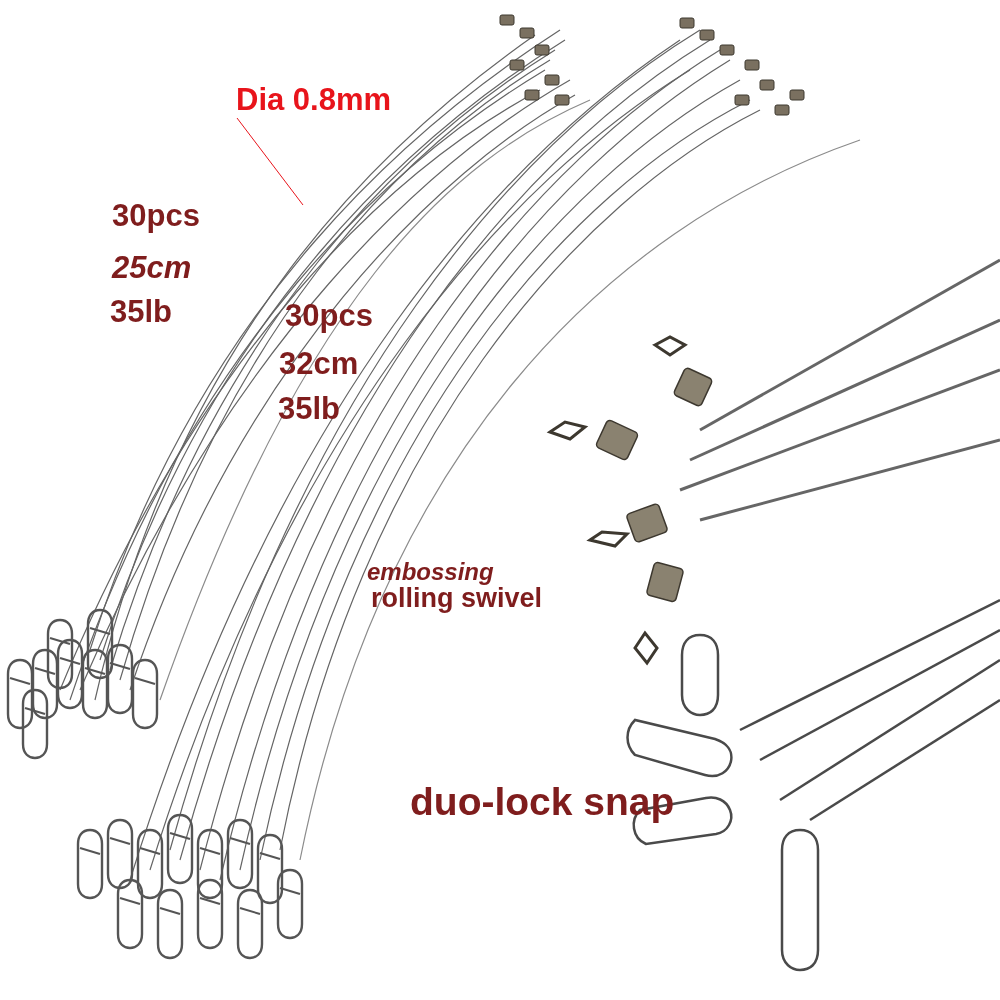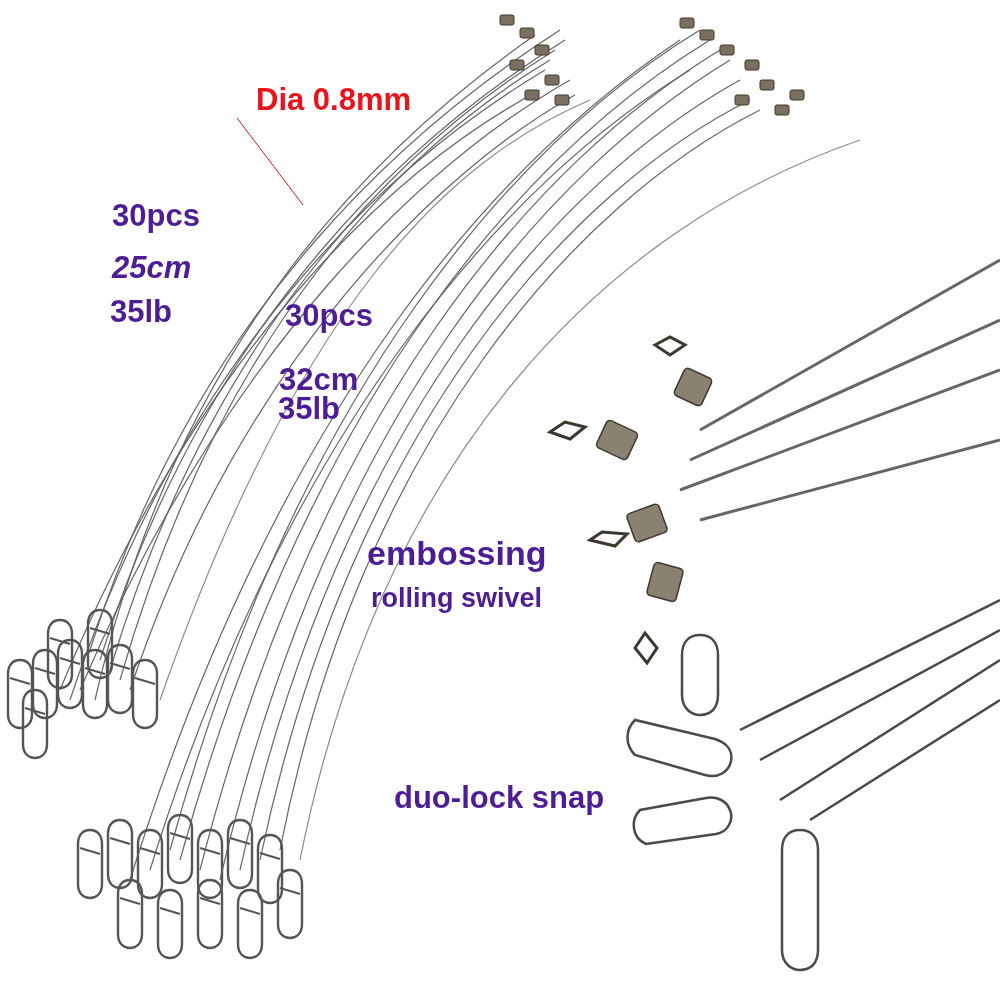--- a/index.html
+++ b/index.html
@@ -1,20 +1,20 @@
 <!DOCTYPE html>
 <html><head>
 <meta charset="utf-8">
 <style>
   html, body { margin: 0; padding: 0; background: #ffffff; }
   body { width: 1000px; height: 1000px; position: relative; overflow: hidden; font-family: "Liberation Sans", sans-serif; }
   .stage { position: absolute; left: 0; top: 0; width: 1000px; height: 1000px; }
   svg.art { position: absolute; left: 0; top: 0; }
-  .label { position: absolute; color: #4c1d95; font-weight: bold; font-family: "Liberation Sans", sans-serif; line-height: 1; white-space: nowrap; }
-  .red { color: #e8141b; margin-left: 20px; }
+  .label { position: absolute; color: #7f1d1d; font-weight: bold; font-family: "Liberation Sans", sans-serif; line-height: 1; white-space: nowrap; }
+  .red { color: #e8141b; }
 </style>
 </head>
 <body>
 
 <div class="stage">
   <svg class="art" width="1000" height="1000" viewBox="0 0 1000 1000">
     <defs>
       <g id="snap">
         <path d="M0,0 c-8,0 -12,6 -12,14 l0,40 c0,10 6,14 12,14 c6,0 12,-4 12,-14 l0,-40 c0,-8 -4,-14 -12,-14 z" fill="none" stroke="#555" stroke-width="2.4"></path>
         <path d="M-10,18 l20,6" stroke="#555" stroke-width="2"></path>
@@ -128,20 +128,20 @@
     </g>
   </svg>
 
   <div class="label red" style="left:236px; top:84px; font-size:31px;">Dia 0.8mm</div>
 
   <div class="label" style="left:112px; top:200px; font-size:31px;">30pcs</div>
   <div class="label" style="left:112px; top:252px; font-size:31px;font-style:italic;">25cm</div>
   <div class="label" style="left:110px; top:296px; font-size:31px;">35lb</div>
 
   <div class="label" style="left:285px; top:300px; font-size:31px;">30pcs</div>
-  <div class="label" style="left:279px; top:348px; font-size:31px;margin-top:16px;">32cm</div>
+  <div class="label" style="left:279px; top:348px; font-size:31px;">32cm</div>
   <div class="label" style="left:278px; top:393px; font-size:31px;">35lb</div>
 
-  <div class="label" style="left:367px; top:536px; font-size:34px;">embossing</div>
+  <div class="label" style="left:367px; top:560px; font-size:24px;font-style:italic;">embossing</div>
   <div class="label" style="left:371px; top:585px; font-size:27px;">rolling swivel</div>
 
-  <div class="label" style="left:394px; top:782px; font-size:31px;">duo-lock snap</div>
+  <div class="label" style="left:410px; top:782px; font-size:39px;">duo-lock snap</div>
 </div>
 
 </body></html>

